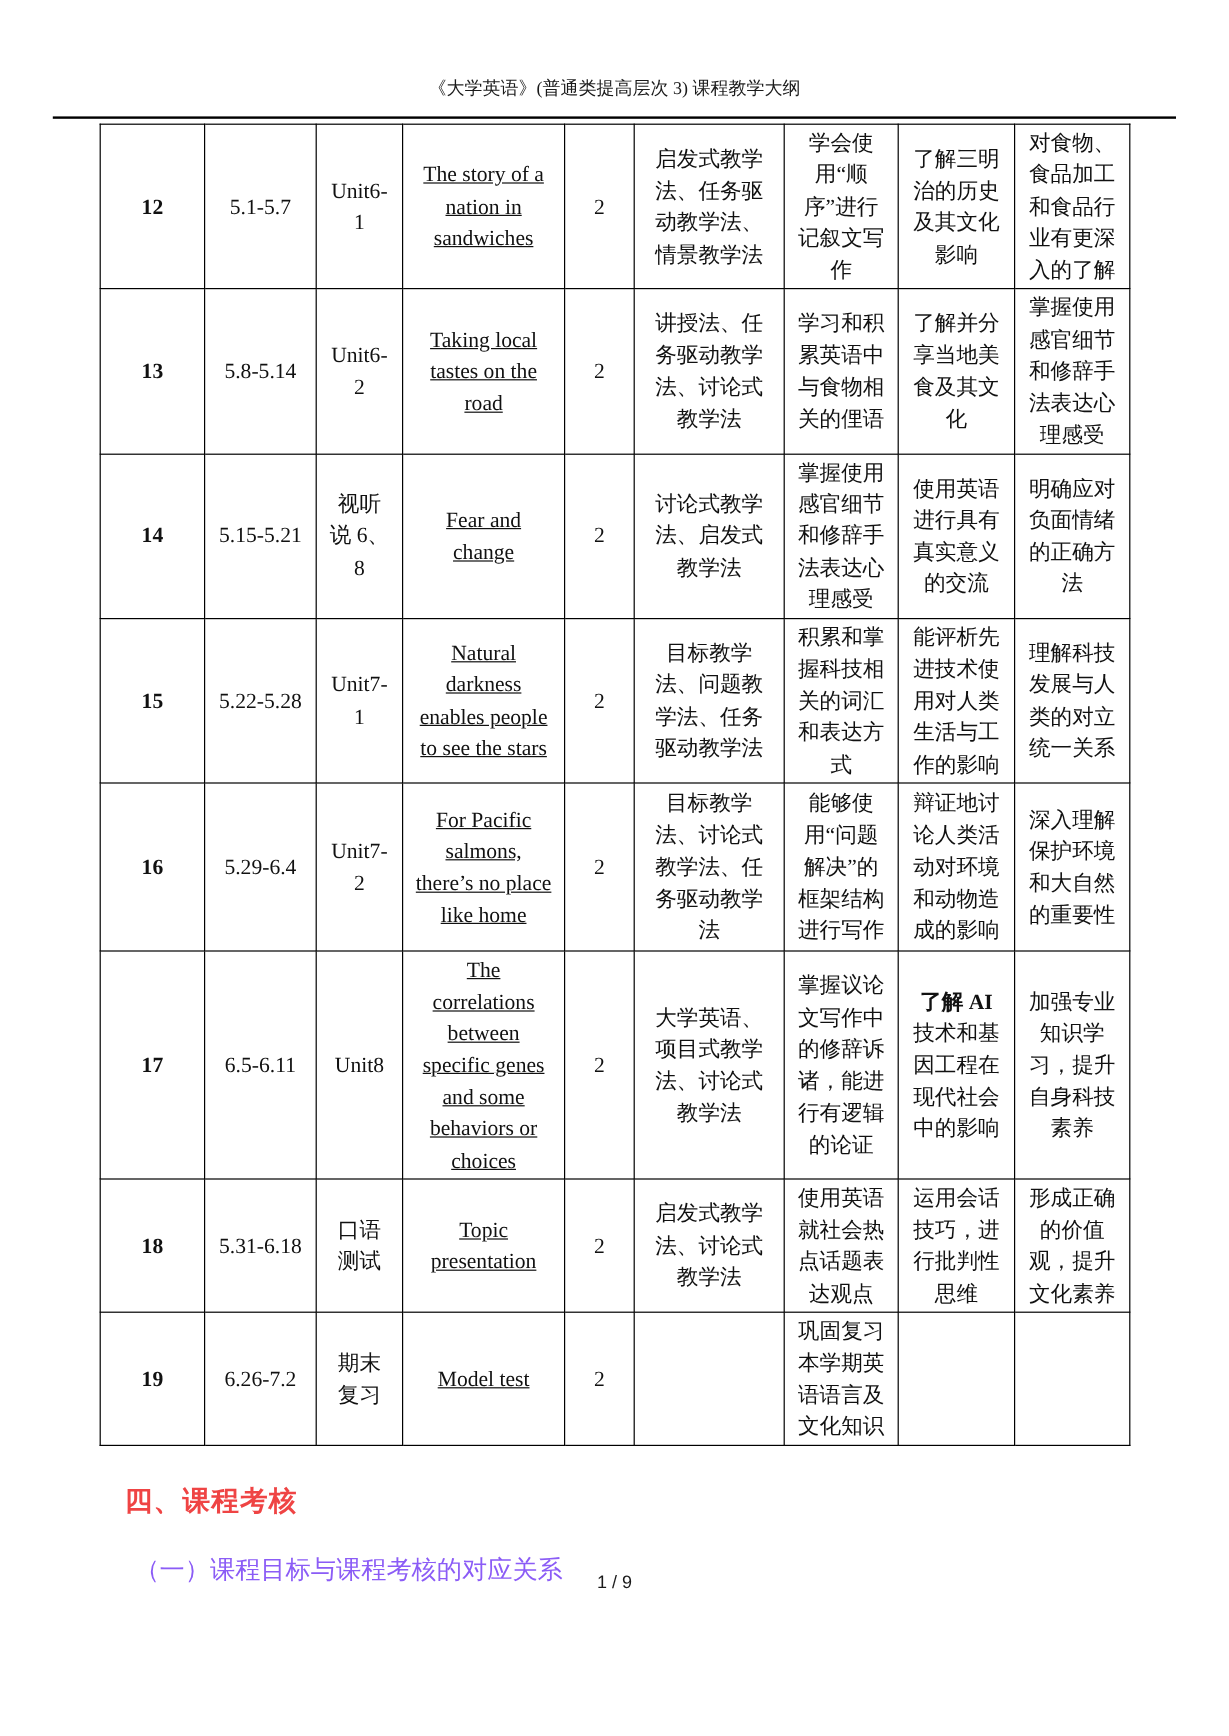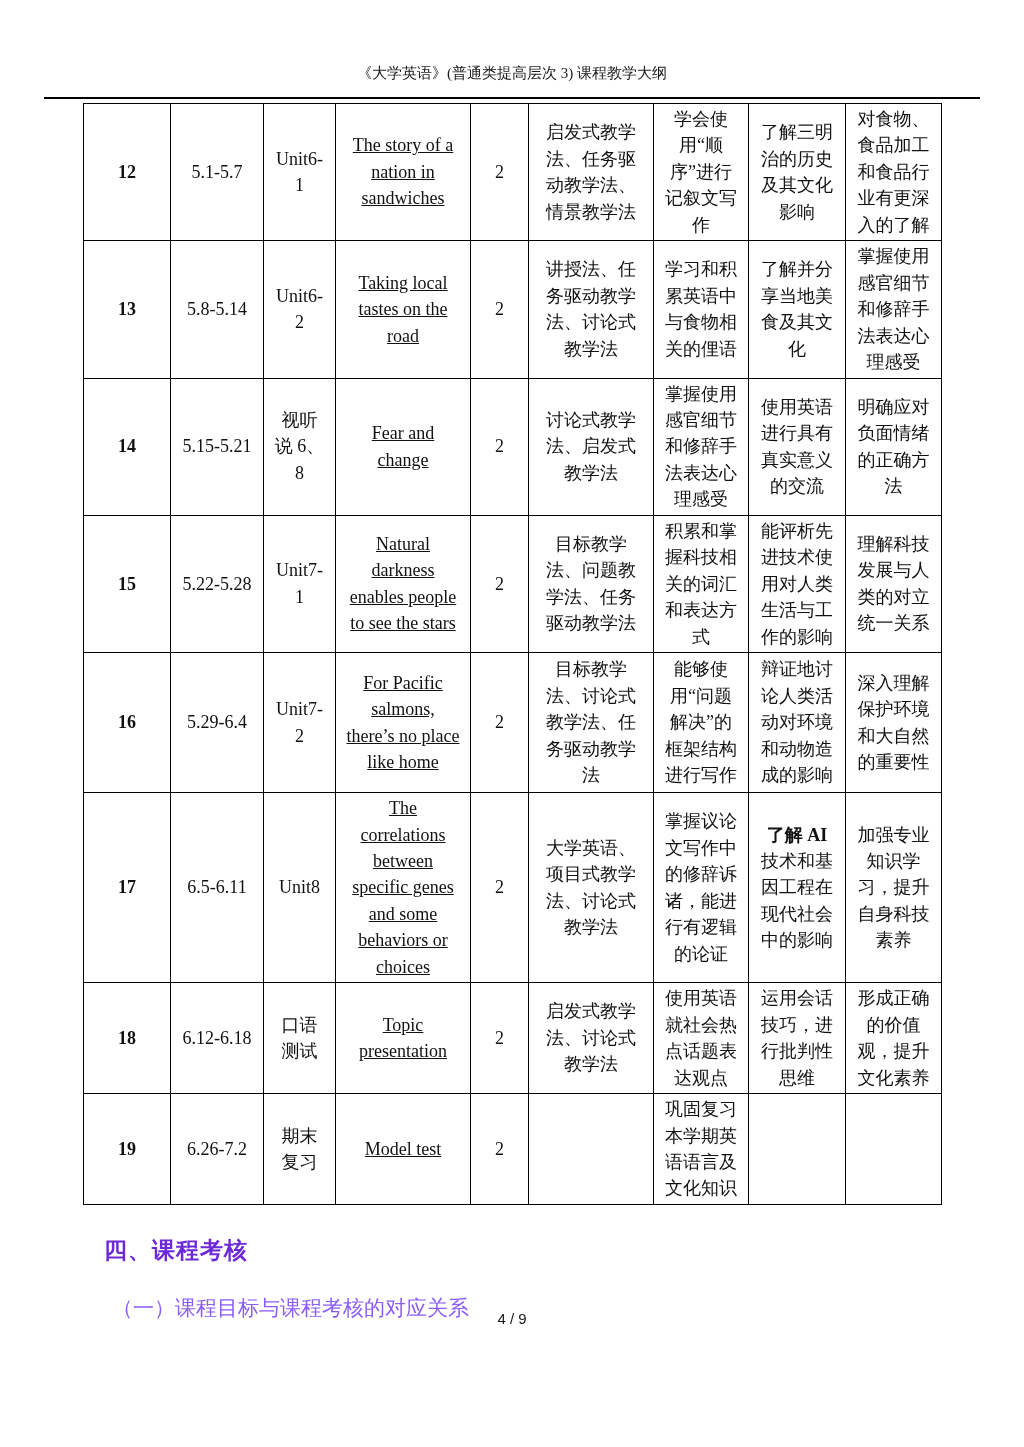--- a/index.html
+++ b/index.html
@@ -54,21 +54,21 @@
   tr.row-4 { height: 140px; }
   tr.row-5 { height: 185px; }
   tr.row-6 { height: 110px; }
   tr.row-7 { height: 105px; }
   
   .section-heading {
     margin: 30px 0 0 104px;
     font-family: "Liberation Sans", "DejaVu Sans", sans-serif;
     font-size: 23px;
     font-weight: 700;
-    color: #6d28d9;
+    color: #ef4444;
     letter-spacing: 1px;
   }
   .section-subheading {
     margin: 28px 0 0 112px;
     font-size: 21px;
     color: #8b5cf6;
   }
   
   .page-footer {
     position: absolute;
@@ -168,21 +168,21 @@
         <td class="col-unit">Unit8</td>
         <td class="col-topic">The correlations between specific genes and some behaviors or choices</td>
         <td class="col-hours">2</td>
         <td class="col-methods">大学英语、项目式教学法、讨论式教学法</td>
         <td class="col-objective">掌握议论文写作中的修辞诉诸，能进行有逻辑的论证</td>
         <td class="col-culture"><b>了解 AI</b> 技术和基因工程在现代社会中的影响</td>
         <td class="col-outcome">加强专业知识学习，提升自身科技素养</td>
       </tr>
       <tr class="row-6">
         <td class="col-week">18</td>
-        <td class="col-dates">6.12-6.18</td>
+        <td class="col-dates">5.31-6.18</td>
         <td class="col-unit">口语
 测试</td>
         <td class="col-topic">Topic presentation</td>
         <td class="col-hours">2</td>
         <td class="col-methods">启发式教学法、讨论式教学法</td>
         <td class="col-objective">使用英语就社会热点话题表达观点</td>
         <td class="col-culture">运用会话技巧，进行批判性思维</td>
         <td class="col-outcome">形成正确的价值观，提升文化素养</td>
       </tr>
       <tr class="row-7">
@@ -197,13 +197,13 @@
         <td class="col-culture"></td>
         <td class="col-outcome"></td>
       </tr>
     </tbody>
 </table>
 
 <div class="section-heading">四、课程考核</div>
 
 <div class="section-subheading">（一）课程目标与课程考核的对应关系</div>
 
-<div class="page-footer">4 / 9</div>
+<div class="page-footer">1 / 9</div>
 
 </body></html>

